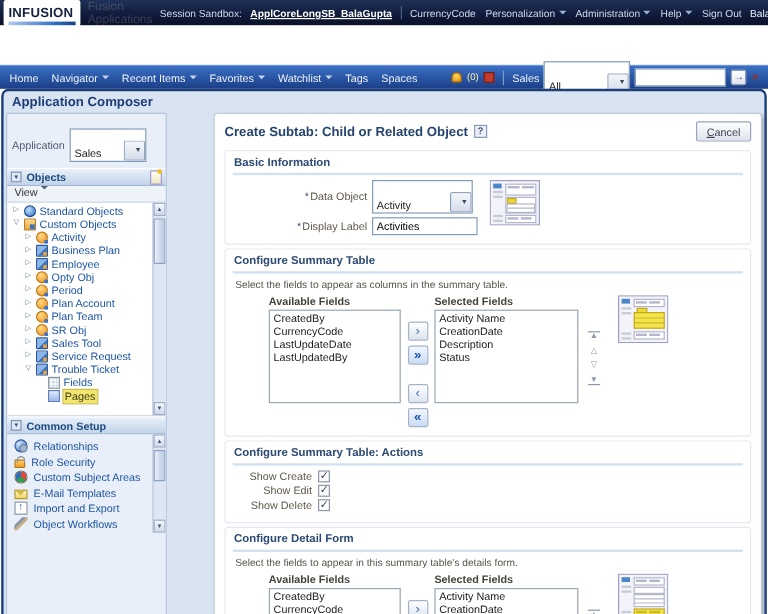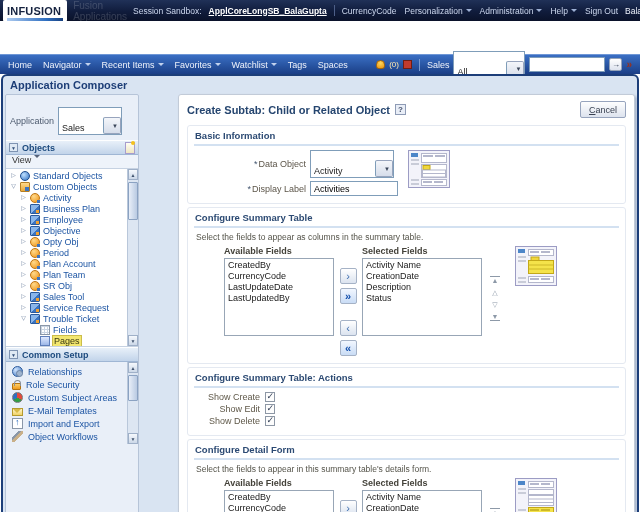--- a/index.html
+++ b/index.html
@@ -336,25 +336,20 @@
                 <span class="ic"></span>
                 <span class="lbl">Business Plan</span>
               </div>
 
               <div class="tree-item lv1 c i-blue">
                 <span class="tw"></span>
                 <span class="ic"></span>
                 <span class="lbl">Employee</span>
               </div>
 
-              <div class="tree-item lv1 c i-blue">
-                <span class="tw"></span>
-                <span class="ic"></span>
-                <span class="lbl">Objective</span>
-              </div>
 
               <div class="tree-item lv1 c i-orange">
                 <span class="tw"></span>
                 <span class="ic"></span>
                 <span class="lbl">Opty Obj</span>
               </div>
 
               <div class="tree-item lv1 c i-orange">
                 <span class="tw"></span>
                 <span class="ic"></span>

